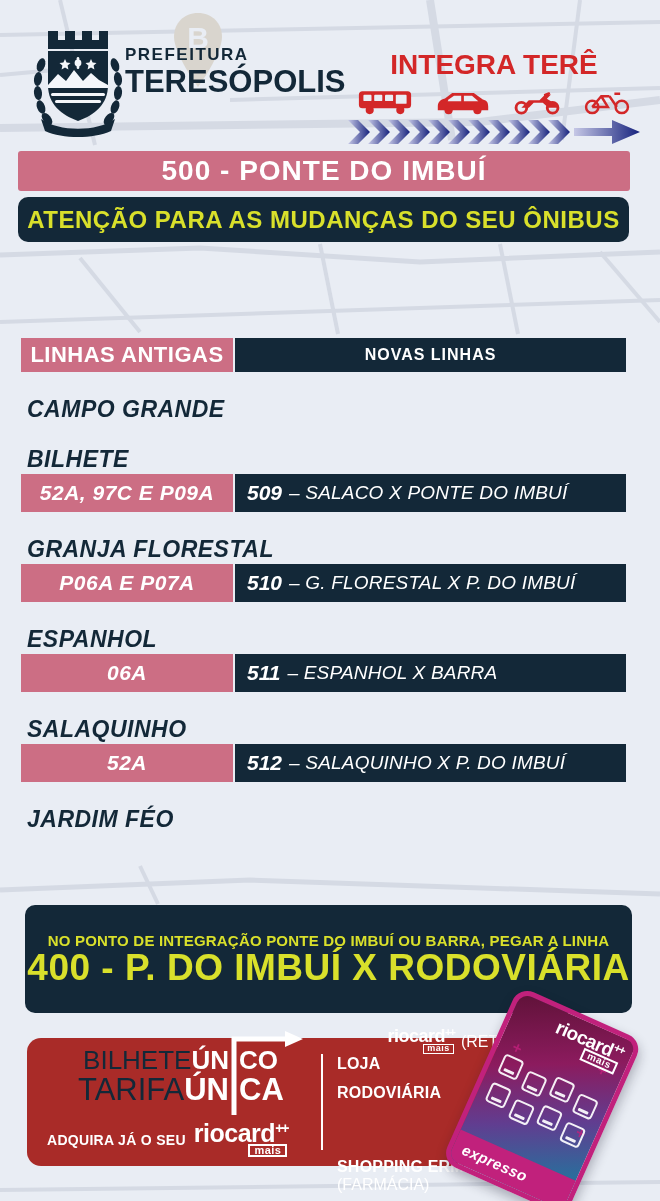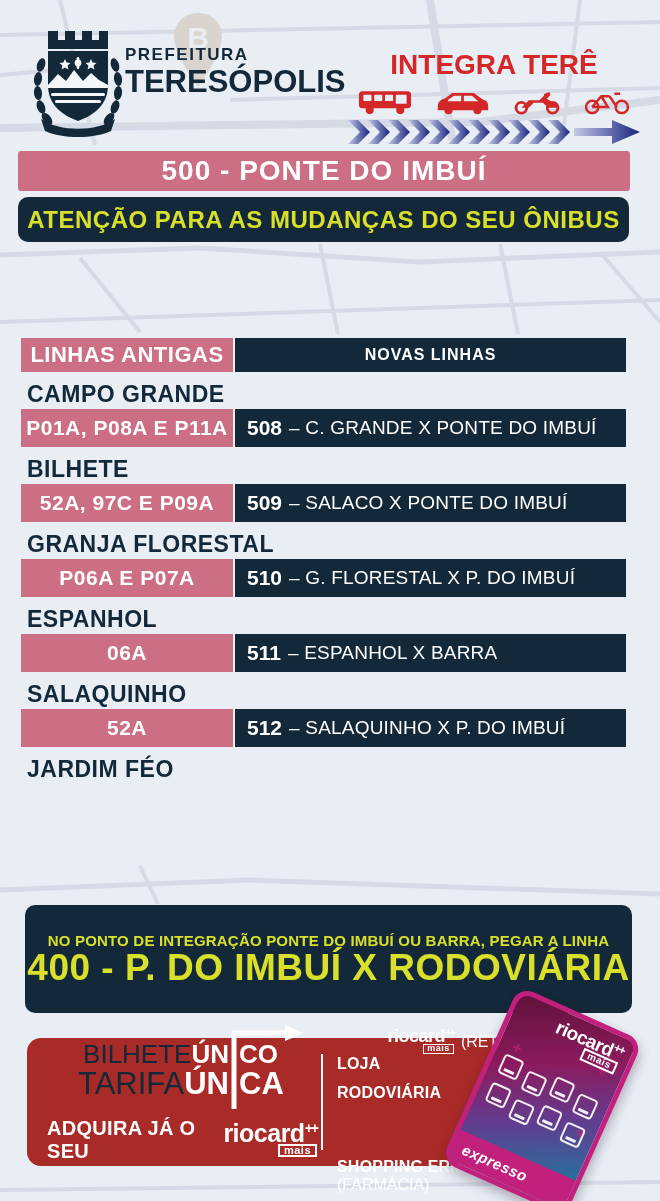--- a/index.html
+++ b/index.html
@@ -42,21 +42,21 @@
   
   .table{position:absolute;left:21px;top:338px;width:605px;}
   .t-header{display:flex;gap:2px;}
   .cell{box-sizing:border-box;}
   .cell.pink{width:212px;background:var(--pink);color:#fff;display:flex;align-items:center;justify-content:center;
     font-weight:800;font-size:21px;letter-spacing:.5px;}
   .cell.dark{width:391px;background:var(--navy);color:#fff;display:flex;align-items:center;}
   .t-header .cell{height:34px;}
   .t-header .cell.pink{font-size:22px;}
   .t-header .cell.dark{justify-content:center;font-weight:800;font-size:16px;letter-spacing:1px;}
-  .t-group{margin-top:9px;}
+  .t-group{margin-top:24px;font-style:italic;}
   .area{color:var(--navy);font-weight:800;font-size:23px;letter-spacing:.5px;padding-left:6px;height:26px;line-height:26px;}
   .pair{display:flex;gap:2px;margin-top:2px;}
   .pair .cell{height:38px;}
   .pair .cell.dark{padding-left:12px;}
   .num{font-weight:800;font-size:21px;margin-right:7px;}
   .route-text{font-weight:400;font-size:19px;letter-spacing:.2px;white-space:nowrap;}
 
   
   .notice{position:absolute;left:25px;top:905px;width:607px;height:108px;background:var(--navy);border-radius:10px;
     display:flex;flex-direction:column;align-items:center;justify-content:center;color:var(--lime);}
@@ -70,21 +70,21 @@
   .bu-lines{position:relative;width:250px;}
   .bu-row{display:flex;justify-content:flex-end;align-items:baseline;line-height:1.05;}
   .t-navy{color:var(--navy);font-weight:500;}
   .t-white{color:#fff;font-weight:900;}
   .bu-row1{font-size:26px;}
   .bu-row2{font-size:31px;}
   .stem-space{width:10px;flex:0 0 10px;}
   .bu-tail{width:58px;flex:0 0 58px;text-align:left;}
   .bu-arrow{position:absolute;left:0;top:-16px;width:260px;height:100px;pointer-events:none;}
   .adquira-row{display:flex;align-items:center;gap:8px;margin-top:16px;}
-  .adquira-txt{font-weight:800;font-size:20px;letter-spacing:.3px;}
+  .adquira-txt{font-weight:800;font-size:14px;letter-spacing:.3px;}
   .rc{display:inline-flex;flex-direction:column;align-items:flex-end;line-height:.85;color:#fff;}
   .rc-top{white-space:nowrap;}
   .rc-word{font-weight:700;font-size:25px;letter-spacing:-.5px;}
   .rc-plus{font-weight:900;font-size:14px;letter-spacing:-2px;position:relative;top:-9px;}
   .rc-mais{font-weight:700;font-size:11px;border:2px solid #fff;padding:0 4px;margin-top:0;letter-spacing:.5px;}
   .rc-sm .rc-word{font-size:18px;}
   .rc-sm .rc-plus{font-size:11px;top:-6px;}
   .rc-sm .rc-mais{font-size:9px;border-width:1.5px;padding:0 3px;}
   .f-divider{width:2px;height:96px;background:#fff;flex:0 0 2px;margin-left:4px;}
   .f-right{flex:1;padding-left:14px;display:flex;flex-direction:column;gap:11px;}
@@ -229,27 +229,20 @@
   <div class="bar-warn">ATENÇÃO PARA AS MUDANÇAS DO SEU ÔNIBUS</div>
 
   <div class="table">
     <div class="t-header">
       <div class="cell pink">LINHAS ANTIGAS</div>
       <div class="cell dark">NOVAS LINHAS</div>
     </div>
 
     <div class="t-group">
       <div class="area">CAMPO GRANDE</div>
-      <div class="pair">
-        <div class="cell pink">P01A, P08A E P11A</div>
-        <div class="cell dark">
-          <span class="num">508</span>
-          <span class="route-text">– C. GRANDE X PONTE DO IMBUÍ</span>
-        </div>
-      </div>
     </div>
 
     <div class="t-group">
       <div class="area">BILHETE</div>
       <div class="pair">
         <div class="cell pink">52A, 97C E P09A</div>
         <div class="cell dark">
           <span class="num">509</span>
           <span class="route-text">– SALACO X PONTE DO IMBUÍ</span>
         </div>

